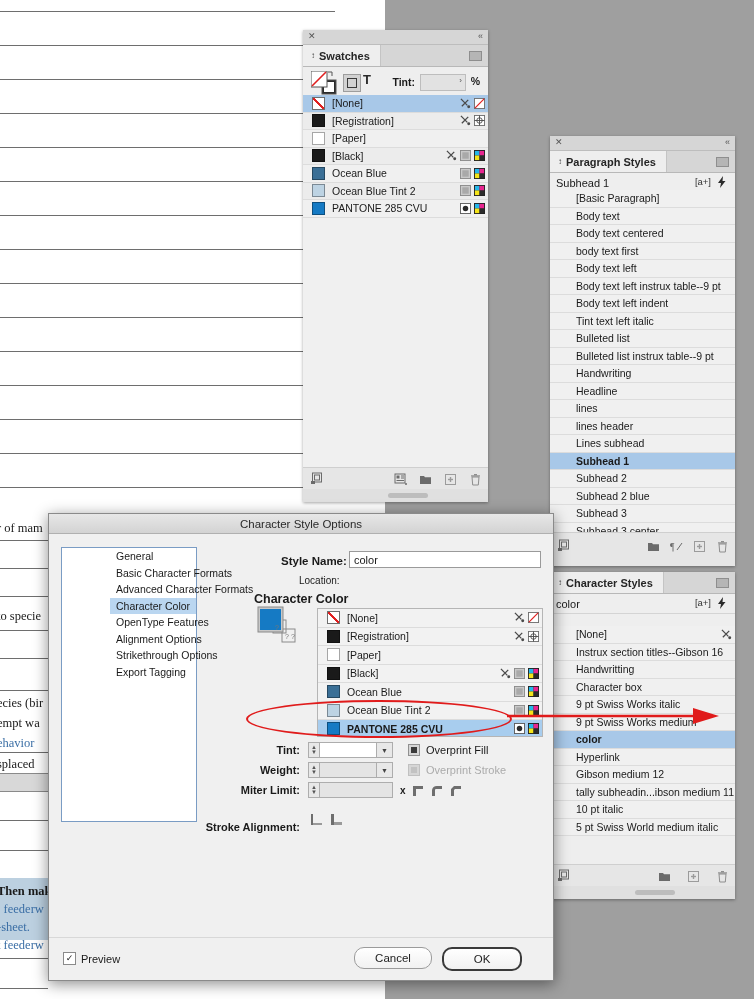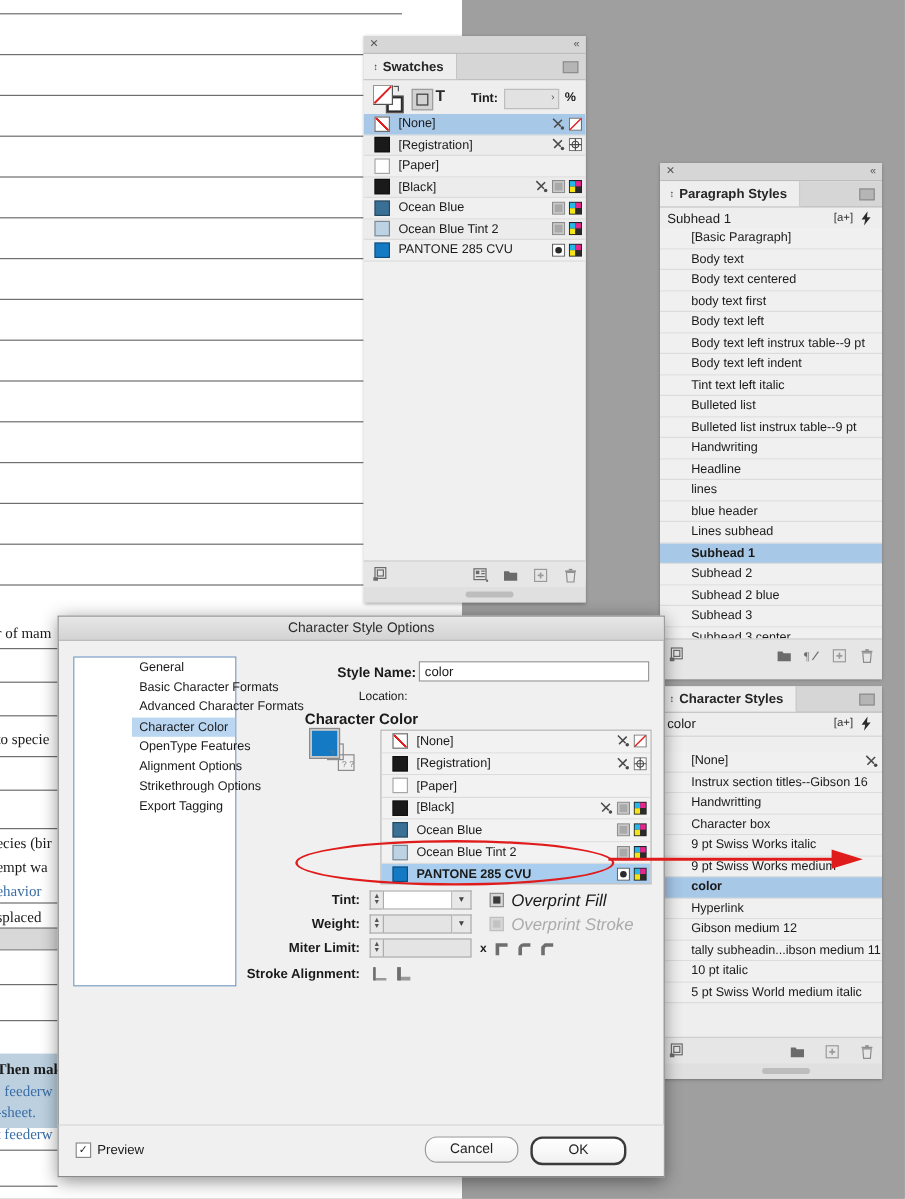--- a/index.html
+++ b/index.html
@@ -182,21 +182,21 @@
     width:16px;height:16px;background:#e8e8e8;border:1px solid #adadad;border-left:none;
     display:flex;align-items:center;justify-content:center;font-size:7px;color:#444;box-sizing:border-box;
   }
   .opbox{
     width:12px;height:12px;background:#d6d6d6;border:1px solid #909090;
     display:flex;align-items:center;justify-content:center;box-sizing:border-box;
   }
   .opbox i{width:6px;height:6px;background:#3a3a3a;display:block;}
   .opbox.dis{border-color:#c0c0c0;}
   .opbox.dis i{background:#c2c2c2;}
-  .oplabel{font-size:14px;margin-left:6px;font-style:italic;}
+  .oplabel{font-size:11px;margin-left:6px;}
   .oplabel.dis{color:#ababab;}
 
   #dlg-bottombar{
     position:absolute;left:0;bottom:0;width:504px;height:42px;background:#f0f0f0;
     border-top:1px solid #d8d8d8;
   }
   #preview-check{
     position:absolute;left:14px;top:14px;display:flex;align-items:center;gap:5px;font-size:11px;
   }
   .chkbox{
@@ -500,21 +500,21 @@
       <div class="stylerow">
         <span>Handwriting</span>
       </div>
       <div class="stylerow">
         <span>Headline</span>
       </div>
       <div class="stylerow">
         <span>lines</span>
       </div>
       <div class="stylerow">
-        <span>blue header</span>
+        <span>lines header</span>
       </div>
       <div class="stylerow">
         <span>Lines subhead</span>
       </div>
       <div class="stylerow sel">
         <span>Subhead 1</span>
       </div>
       <div class="stylerow">
         <span>Subhead 2</span>
       </div>
@@ -838,21 +838,21 @@
     </svg>
     <svg style="margin-left:6px;" width="13" height="13" viewBox="0 0 13 13">
       <path d="M1 12 L1 6 A5 5 0 0 1 6 2 L11 2 L11 5 L5 5 A1 1 0 0 0 4 6 L4 12 Z" fill="#6e6e6e"></path>
     </svg>
     <svg style="margin-left:6px;" width="13" height="13" viewBox="0 0 13 13">
       <path d="M1 12 L1 5 L4 2 L11 2 L11 5 L5 5 L4 6 L4 12 Z" fill="#6e6e6e"></path>
     </svg>
   </div>
 
   <div class="frow" style="left:145px;top:291px;">
-    <span class="flabel" style="width:106px;">Stroke Alignment:</span>
+    <span class="flabel" style="width:106px;margin-top:16px;">Stroke Alignment:</span>
     <svg style="margin-left:10px;" width="13" height="13" viewBox="0 0 13 13">
       <path d="M1 1 L1 12 L12 12 L12 10 L3 10 L3 1 Z" fill="#9a9a9a"></path>
       <rect x="1" y="1" width="2" height="11" fill="#6e6e6e"></rect>
     </svg>
     <svg style="margin-left:7px;" width="13" height="13" viewBox="0 0 13 13">
       <path d="M1 1 L1 12 L12 12 L12 9 L4 9 L4 1 Z" fill="#9a9a9a"></path>
       <rect x="1" y="1" width="3" height="11" fill="#6e6e6e"></rect>
     </svg>
   </div>
 

